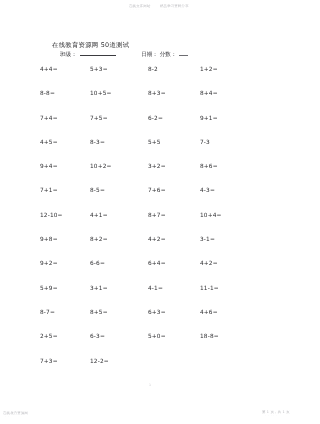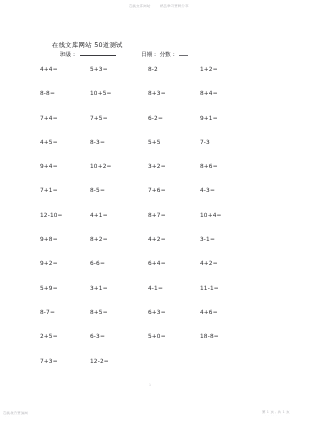--- a/index.html
+++ b/index.html
@@ -137,21 +137,21 @@
 <body>
 
 <div id="page">
 
   <div class="watermark wm-top-left">在线文库网站</div>
   <div class="wm-sub wm-sub-top-left">· · · · ·</div>
 
   <div class="watermark wm-top-right">精品学习资料分享</div>
   <div class="wm-sub wm-sub-top-right">· · · ·</div>
 
-  <div class="sheet-title">在线文库网站 50道测试</div>
+  <div class="sheet-title">在线教育资源网 50道测试</div>
 
   <div class="meta-row">
     <span>班级：</span>
     <span class="blank-long"></span>
     <span class="meta-gap"></span>
     <span>日期：</span>
     <span>分数：</span>
     <span class="blank-short"></span>
   </div>
 

